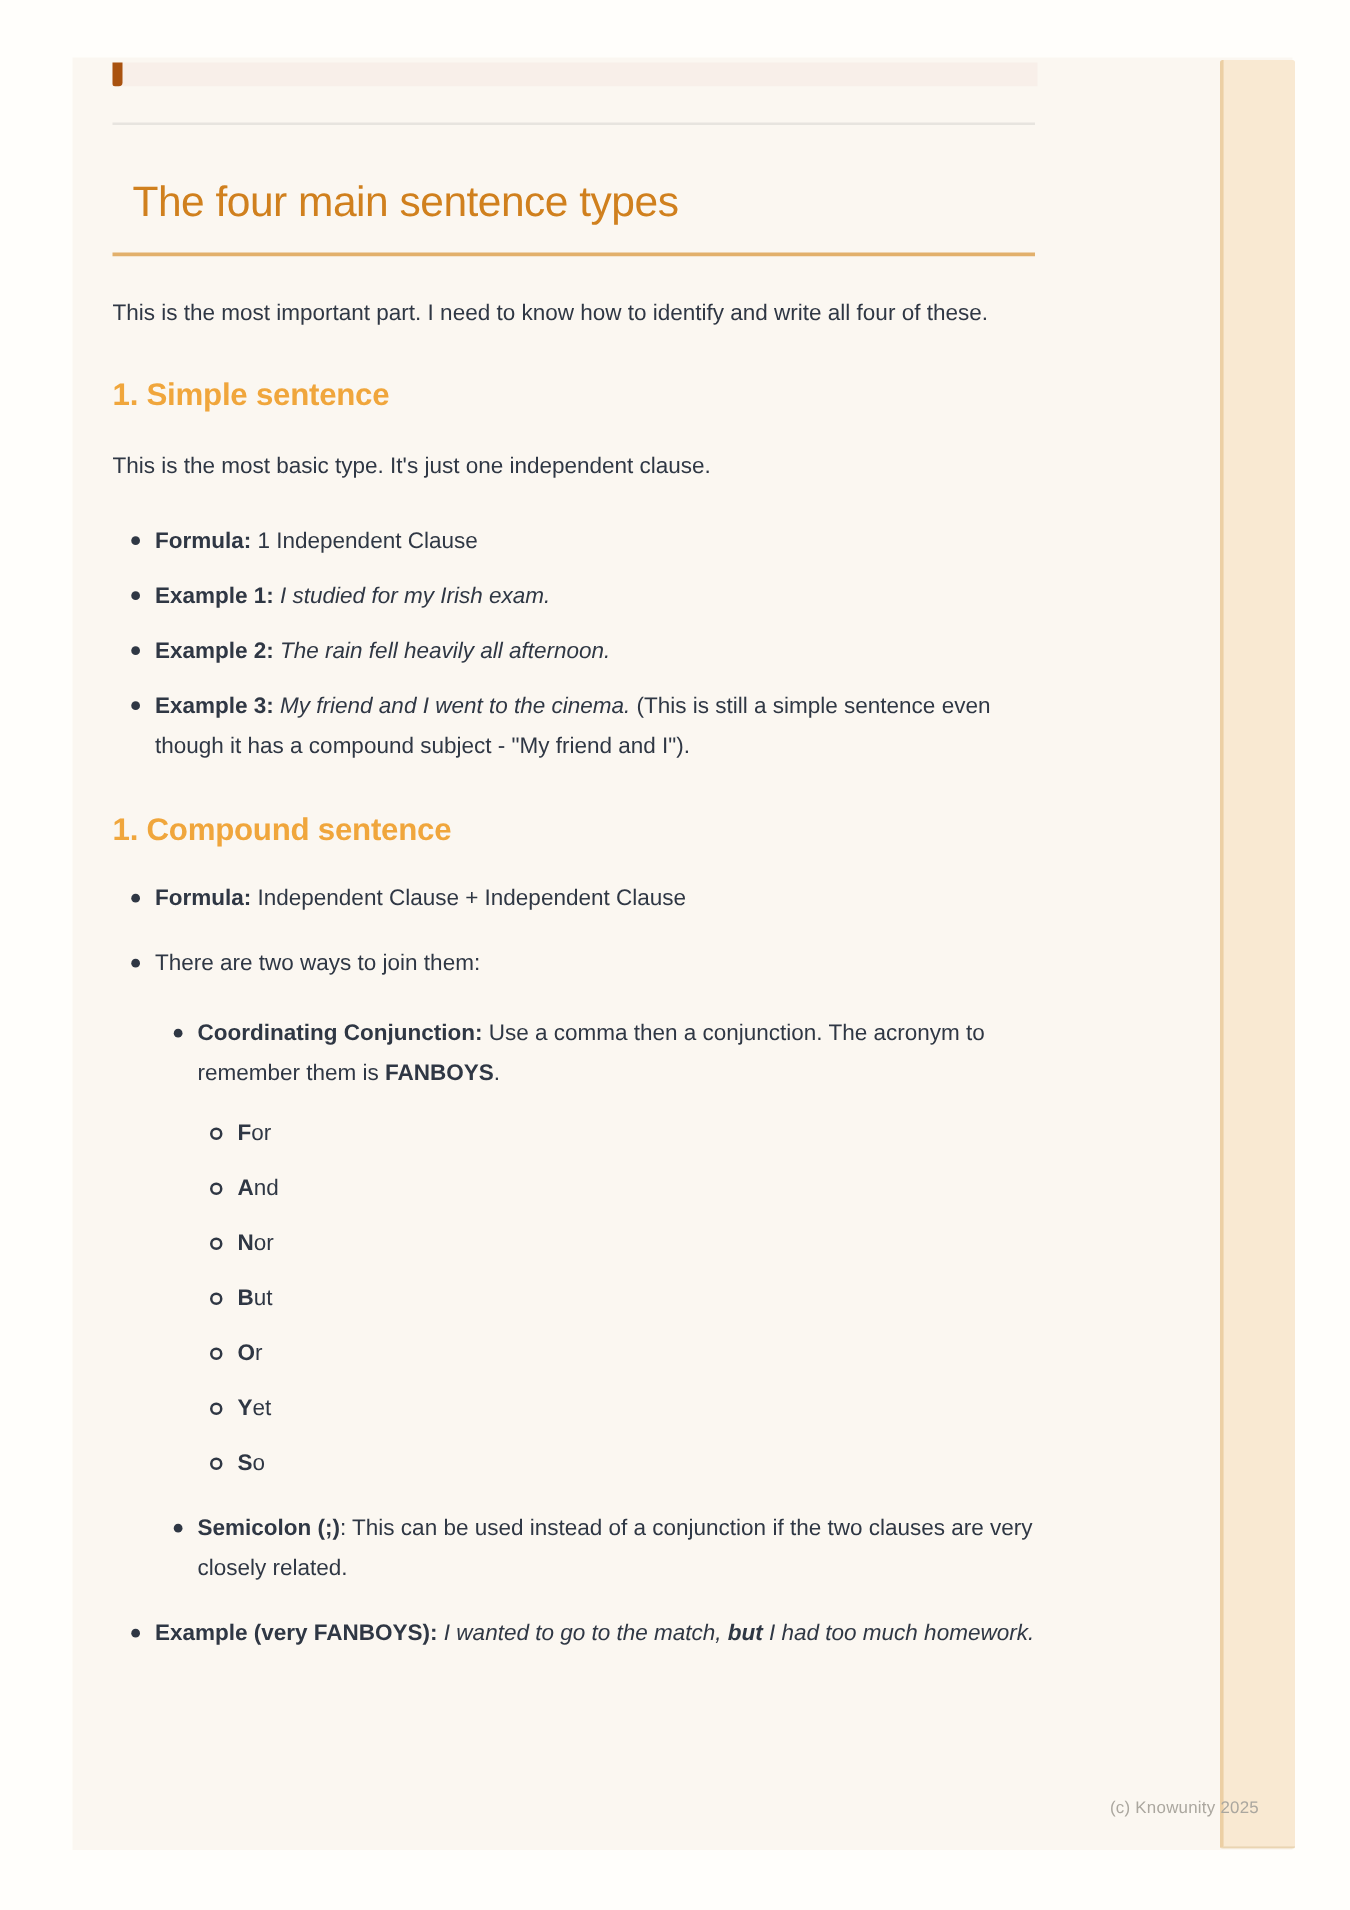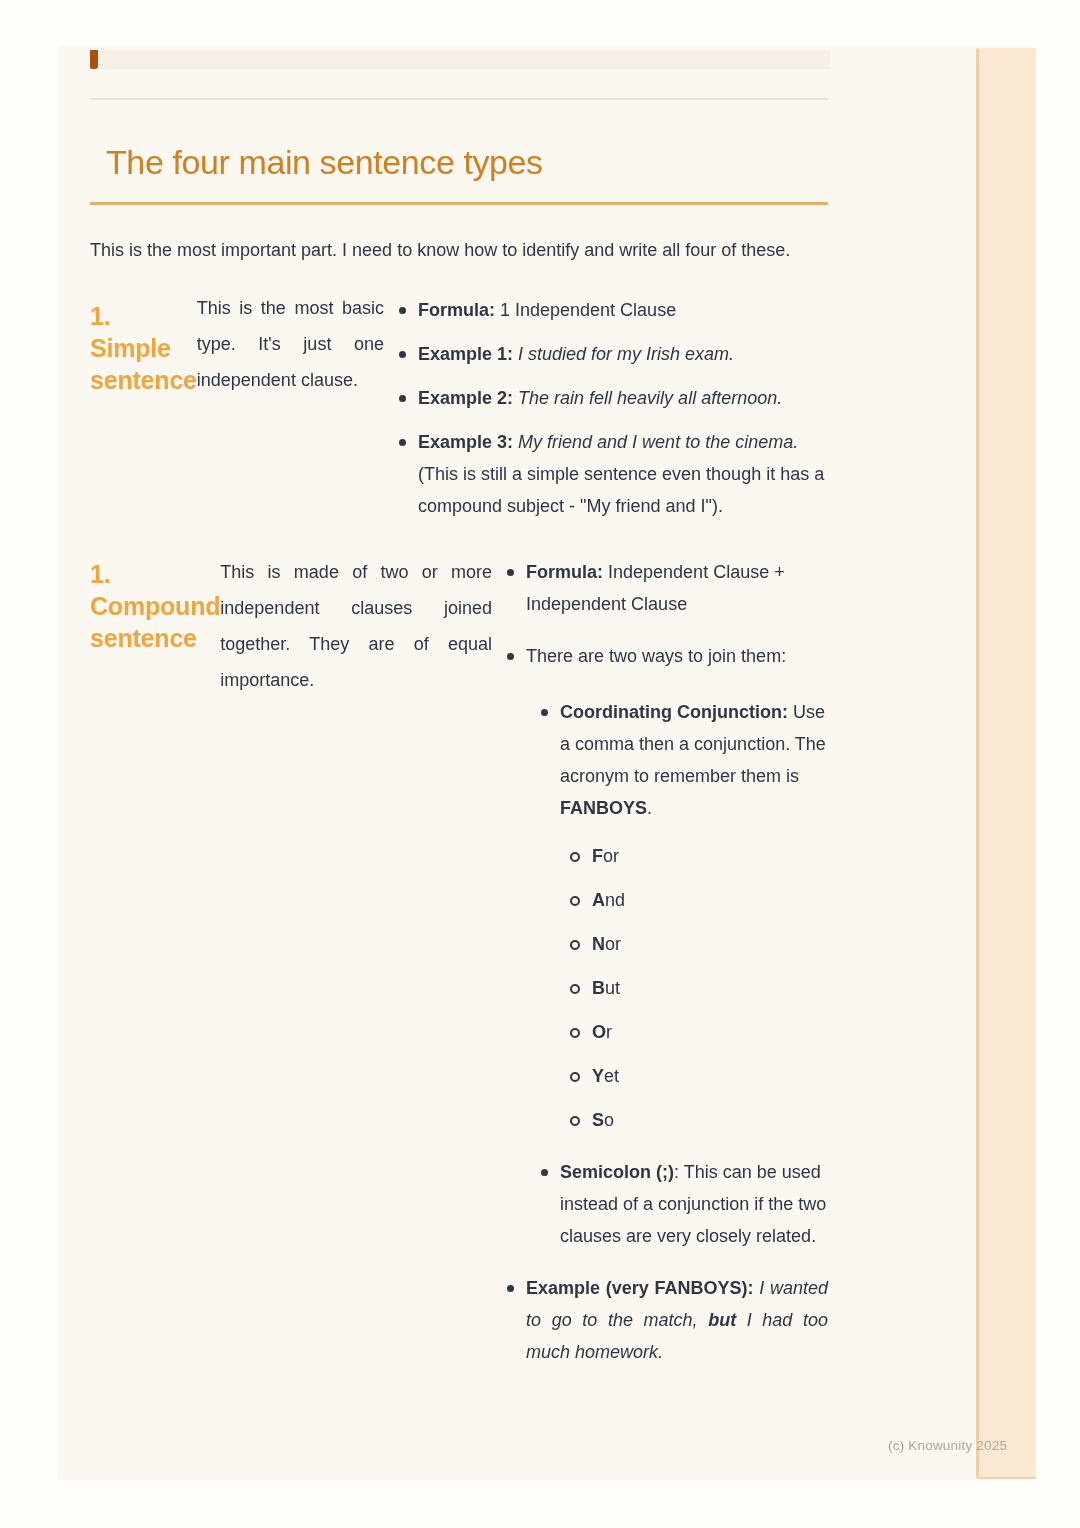--- a/index.html
+++ b/index.html
@@ -21,21 +21,21 @@
   .cutoff-bar{position:absolute;left:90px;top:50px;width:8px;height:19px;background:var(--cutoff-bar,#a9520f);border-radius:0 0 3px 2px;z-index:4;}
   .top-divider{position:absolute;left:90px;top:98px;width:738px;height:2px;background:var(--divider,#e7e4df);z-index:3;}
   .watermark{position:absolute;left:888px;top:1438px;font-size:13.5px;letter-spacing:.2px;color:var(--watermark,#aba79f);z-index:5;}
 
   .content{position:absolute;left:90px;top:100px;width:738px;z-index:3;display:flex;flex-direction:column;}
   .page-title{margin:42px 16px 0;font-size:34px;line-height:40px;font-weight:normal;letter-spacing:-.4px;color:var(--title-color,#d0801e);}
   .title-underline{margin-top:20px;height:3px;width:100%;background:var(--title-underline,#e2b06c);}
   .intro{margin:27px 0 0;font-size:18px;line-height:36px;text-align:justify;}
 
   .sections{display:flex;flex-direction:column;}
-  .section{display:flex;}
+  .section{display:flex;flex-direction:column;}
   .section-heading{margin:32px 0 0;font-size:25px;line-height:32px;font-weight:bold;letter-spacing:-.2px;color:var(--section-heading,#f0a63c);}
   .section.s1 .section-heading{margin-top:32px;}
   .section.s2 .section-heading{margin-top:24px;}
   .section-lead{margin:22px 0 0;font-size:18px;line-height:36px;text-align:justify;}
   .section.s2 .section-lead{margin-top:20px;}
 
   .list{display:flex;flex-direction:column;}
   .list-l0{margin-top:26px;}
   .section.s2 > .list-l0{margin-top:22px;}
   .list .list{margin-top:4px;margin-bottom:8px;}
@@ -88,21 +88,20 @@
             <div class="litext"><span class="b ">Example 2:</span><span> </span><span class="i">The rain fell heavily all afternoon.</span></div>
           </div>
           <div class="li l0">
             <span class="marker disc"></span>
             <div class="litext"><span class="b ">Example 3:</span><span> </span><span class="i">My friend and I went to the cinema.</span><span> (This is still a simple sentence even though it has a compound subject - "My friend and I").</span></div>
           </div>
         </div>
       </section>
       <section class="section s2">
         <h2 class="section-heading">1. Compound sentence</h2>
-        <p class="section-lead">This is made of two or more independent clauses joined together. They are of equal importance.</p>
         <div class="list list-l0">
           <div class="li l0">
             <span class="marker disc"></span>
             <div class="litext"><span class="b ">Formula:</span><span> Independent Clause + Independent Clause</span></div>
           </div>
           <div class="li l0">
             <span class="marker disc"></span>
             <div class="litext"><span>There are two ways to join them:</span></div>
           </div>
           <div class="list list-l1">

